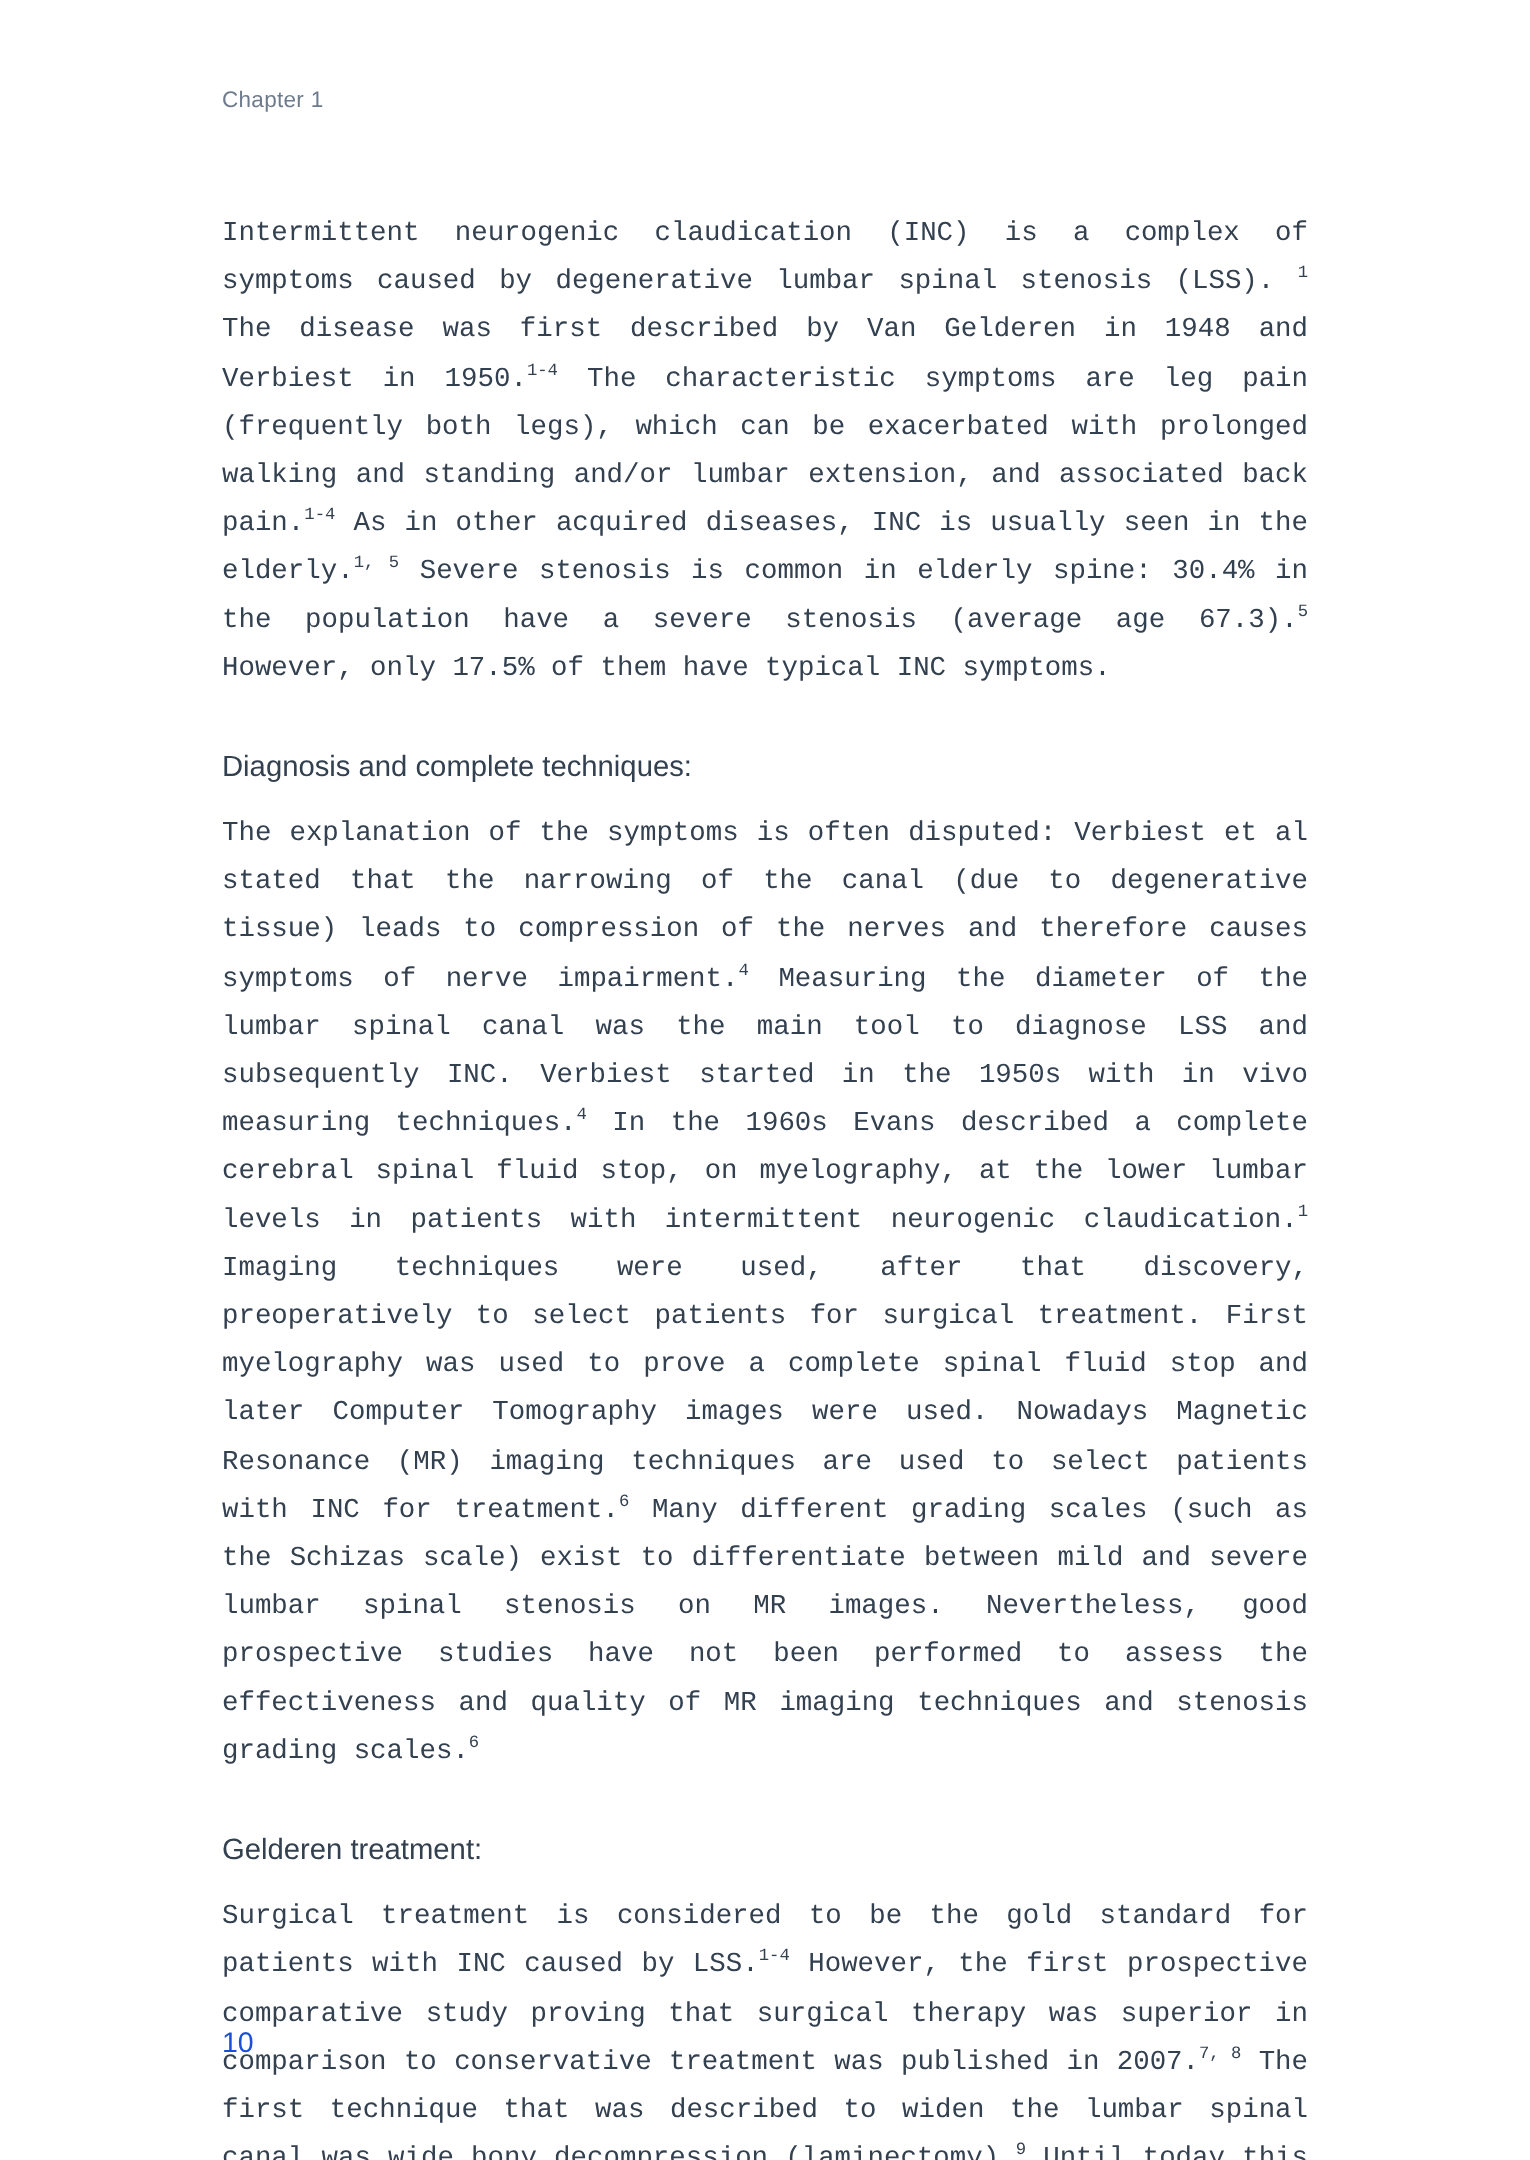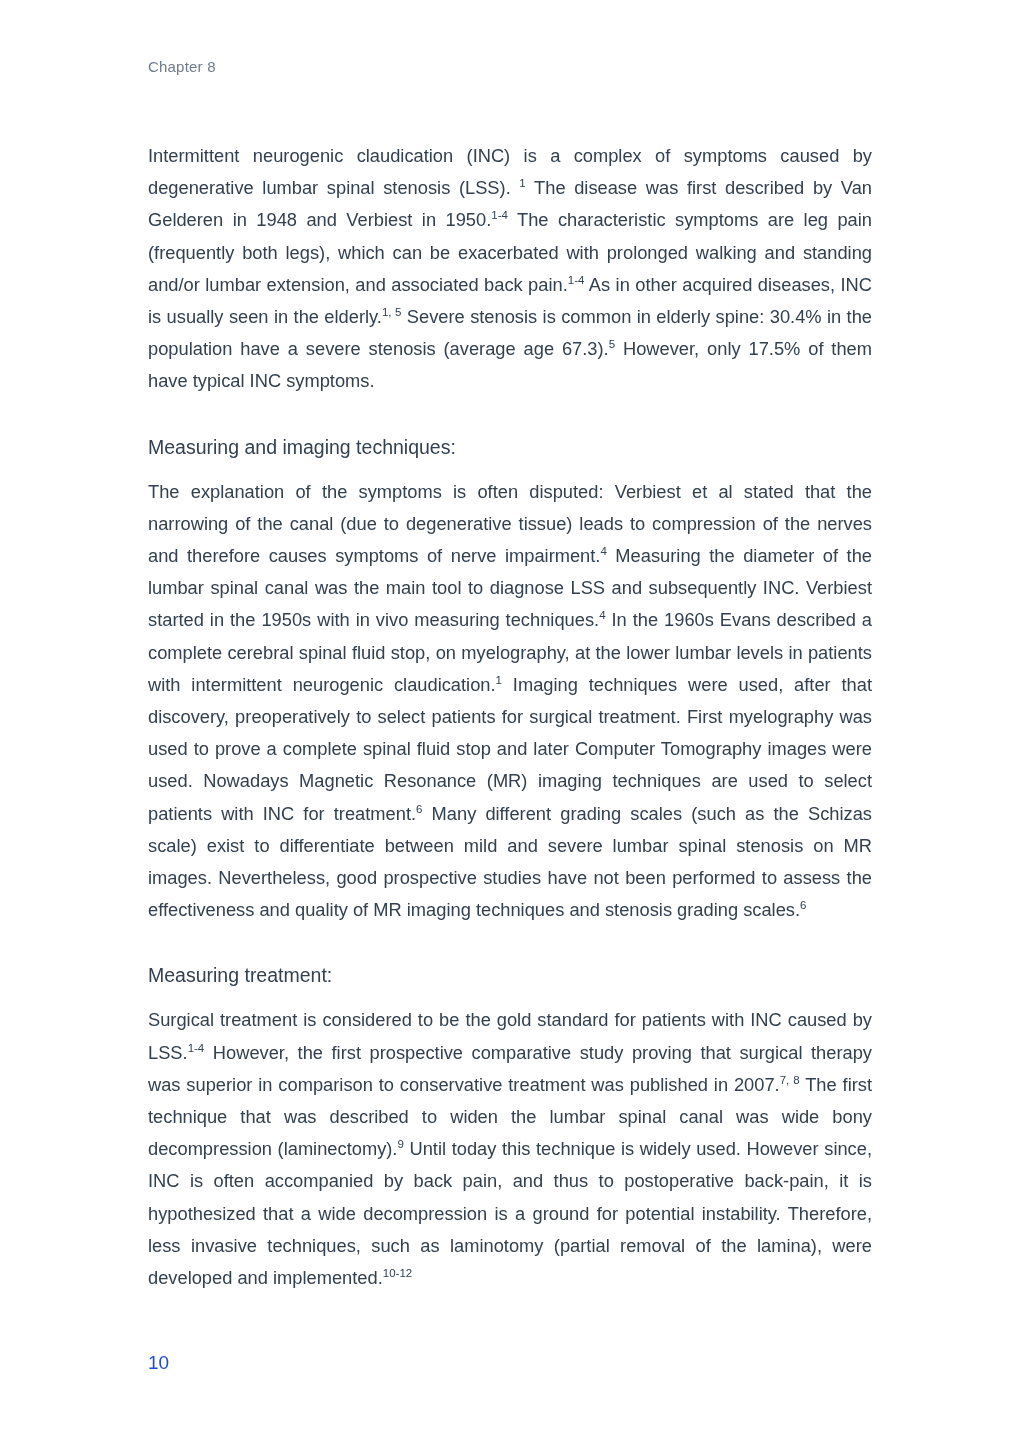--- a/index.html
+++ b/index.html
@@ -37,20 +37,21 @@
     width: 724px;
   }
   p.body {
     margin: 0 0 0 0;
     font-size: 18.3px;
     line-height: 32.2px;
     text-align: justify;
     text-justify: inter-word;
     color: #33404f;
     hyphens: none;
+    font-family: Liberation Mono, monospace;
   }
   h2.section {
     font-size: 19.5px;
     font-weight: normal;
     color: #33404f;
     margin: 0;
     line-height: 30px;
   }
   .gap-para { height: 34px; }
   .gap-head { height: 14px; }
@@ -65,36 +66,36 @@
     top: 1352px;
     font-size: 19px;
     color: #1d4ed8;
   }
 </style>
 </head>
 <body>
 
 <div class="page">
 
-  <div class="running-head">Chapter 8</div>
+  <div class="running-head">Chapter 1</div>
 
   <div class="content">
 
     <p class="body"><span>Intermittent neurogenic claudication (INC) is a complex of symptoms caused by degenerative lumbar spinal stenosis (LSS). </span><sup>1</sup><span> The disease was first described by Van Gelderen in 1948 and Verbiest in 1950.</span><sup>1-4</sup><span> The characteristic symptoms are leg pain (frequently both legs), which can be exacerbated with prolonged walking and standing and/or lumbar extension, and associated back pain.</span><sup>1-4</sup><span>  As in other acquired diseases, INC is usually seen in the elderly.</span><sup>1, 5</sup><span> Severe stenosis is common in elderly spine: 30.4% in the population have a severe stenosis (average age 67.3).</span><sup>5</sup><span> However, only 17.5% of them have typical INC symptoms.</span></p>
 
     <div class="gap-para"></div>
 
-    <h2 class="section">Measuring and imaging techniques:</h2>
+    <h2 class="section">Diagnosis and complete techniques:</h2>
     <div class="gap-head"></div>
 
     <p class="body"><span>The explanation of the symptoms is often disputed: Verbiest et al stated that the narrowing of the canal (due to degenerative tissue) leads to compression of the nerves and therefore causes symptoms of nerve impairment.</span><sup>4</sup><span> Measuring the diameter of the lumbar spinal canal was the main tool to diagnose LSS and subsequently INC. Verbiest started in the 1950s with in vivo measuring techniques.</span><sup>4</sup><span> In the 1960s Evans described a complete cerebral spinal fluid stop, on myelography, at the lower lumbar levels in patients with intermittent neurogenic claudication.</span><sup>1</sup><span> Imaging techniques were used, after that discovery, preoperatively to select patients for surgical treatment. First myelography was used to prove a complete spinal fluid stop and later Computer Tomography images were used. Nowadays Magnetic Resonance (MR) imaging techniques are used to select patients with INC for treatment.</span><sup>6</sup><span> Many different grading scales (such as the Schizas scale) exist to differentiate between mild and severe lumbar spinal stenosis on MR images. Nevertheless, good prospective studies have not been performed to assess the effectiveness and quality of MR imaging techniques and stenosis grading scales.</span><sup>6</sup></p>
 
     <div class="gap-para"></div>
 
-    <h2 class="section">Measuring treatment:</h2>
+    <h2 class="section">Gelderen treatment:</h2>
     <div class="gap-head"></div>
 
     <p class="body"><span>Surgical treatment is considered to be the gold standard for patients with INC caused by LSS.</span><sup>1-4</sup><span> However, the first prospective comparative study proving that surgical therapy was superior in comparison to conservative treatment was published in 2007.</span><sup>7, 8</sup><span> The first technique that was described to widen the lumbar spinal canal was wide bony decompression (laminectomy).</span><sup>9</sup><span> Until today this technique is widely used. However since, INC is often accompanied by back pain, and thus to postoperative back-pain, it is hypothesized that a wide decompression is a ground for potential instability. Therefore, less invasive techniques, such as laminotomy (partial removal of the lamina), were developed and implemented.</span><sup>10-12</sup></p>
 
   </div>
 
   <div class="folio">10</div>
 
 </div>
 

